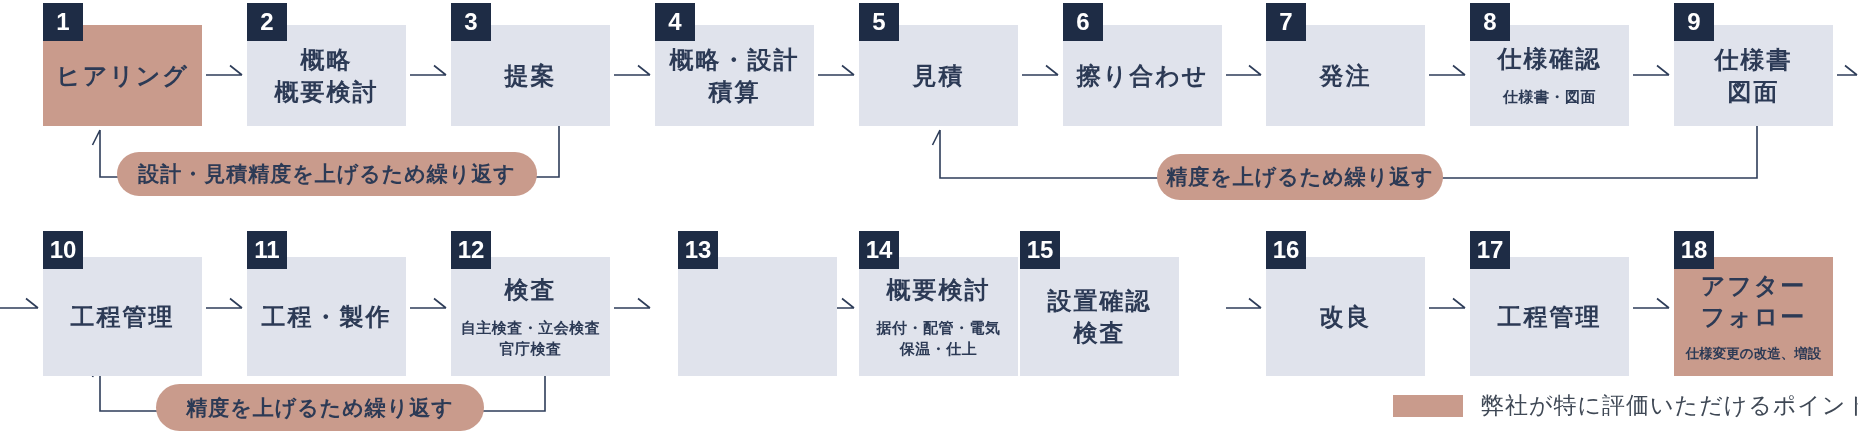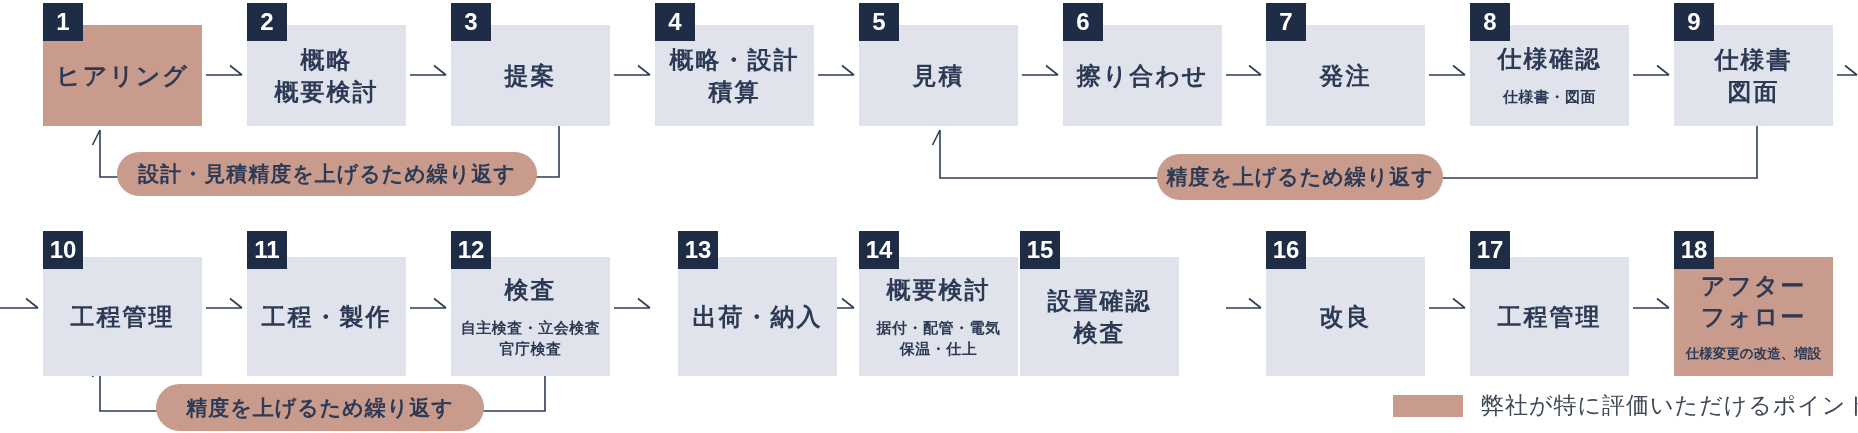--- a/index.html
+++ b/index.html
@@ -129,21 +129,20 @@
     <div class="title">工程・製作</div>
   </div>
   <div class="step row2" style="left:451px">
     <div class="badge">12</div>
     <div class="title">検査</div>
     <div class="subtitle">自主検査・立会検査
 官庁検査</div>
   </div>
   <div class="step row2" style="left:678px">
     <div class="badge">13</div>
-    <div class="title">出荷・納入</div>
   </div>
   <div class="step row2" style="left:859px">
     <div class="badge">14</div>
     <div class="title">概要検討</div>
     <div class="subtitle">据付・配管・電気
 保温・仕上</div>
   </div>
   <div class="step row2" style="left:1020px">
     <div class="badge">15</div>
     <div class="title">設置確認

